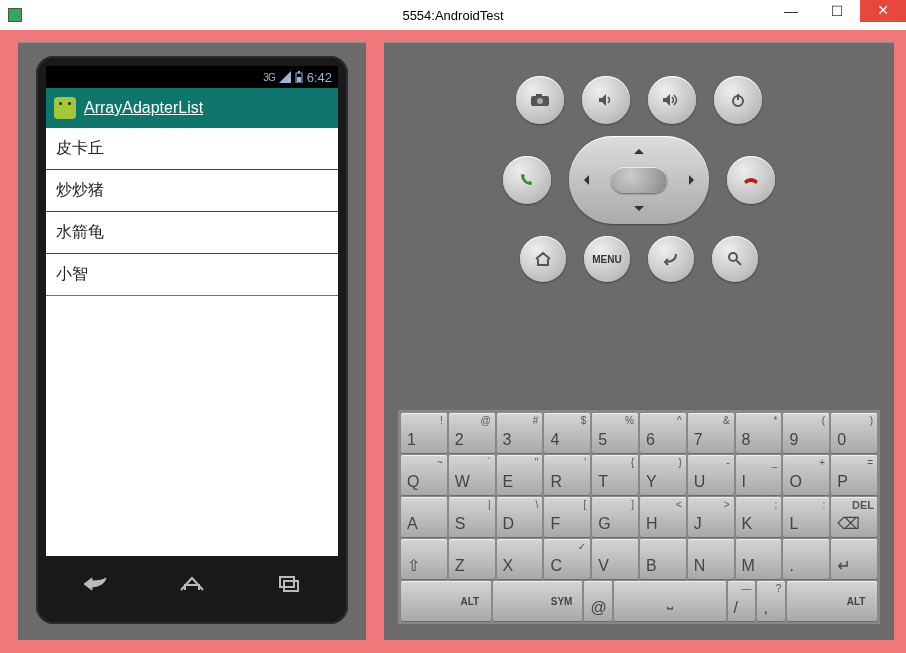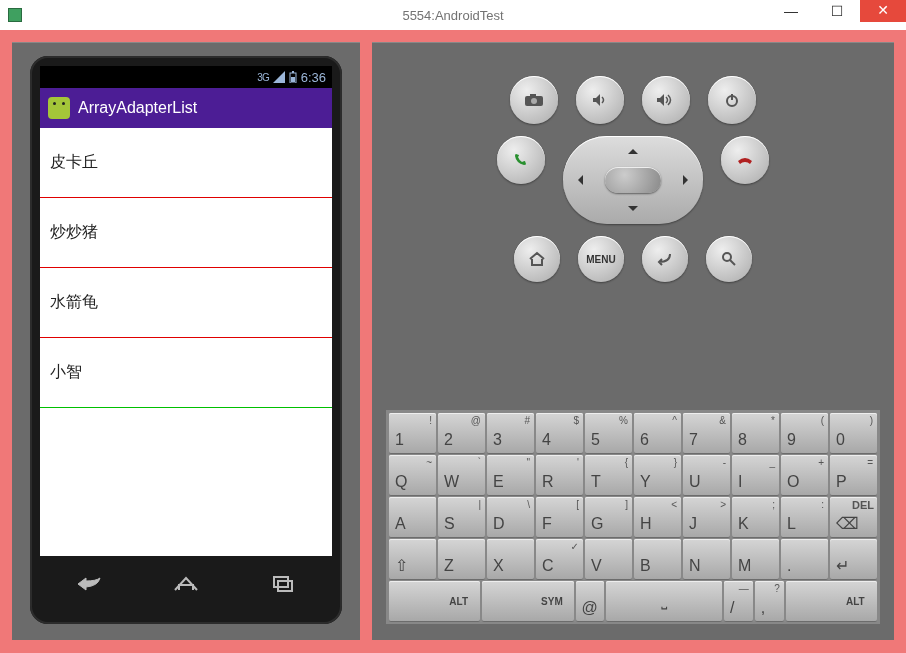--- a/index.html
+++ b/index.html
@@ -24,21 +24,21 @@
     height: 14px;
     background: #3fa060;
     margin-left: 8px;
     border: 1px solid #2a6b40;
   }
   .titlebar .title {
     position:absolute;
     left:0; right:0;
     text-align:center;
     font-size: 13px;
-    color: #737373;
+    color: #000000;
     pointer-events:none;
   }
   .titlebar .win-controls {
     margin-left: auto;
     display: flex;
     height: 100%;
   }
   .titlebar .win-btn {
     width: 46px;
     height: 22px;
@@ -61,20 +61,21 @@
     top: 30px; left: 0; right: 0; bottom: 0;
     padding: 12px;
     display: flex;
     gap: 12px;
   }
   .panel-left, .panel-right {
     background: #6b6b6b;
     flex: 0 0 auto;
     position: relative;
     box-shadow: inset 0 1px 0 #888;
+    margin-left: 6px;
   }
   .panel-left { width: 348px; height: 598px; }
   .panel-right { flex:1; height: 598px; }
 
   
   .phone {
     position: absolute;
     left: 18px; top: 14px;
     width: 312px;
     height: 568px;
@@ -100,27 +101,28 @@
     gap: 4px;
     padding-right: 6px;
     font-size: 13px;
   }
   .statusbar .sig-icon {
     font-size: 10px;
     letter-spacing:-1px;
   }
   .app-bar {
     height: 40px;
-    background: #4c1d95;
+    background: #0f766e;
     color: #fff;
     display: flex;
     align-items: center;
     padding-left: 8px;
     gap: 8px;
     font-size: 16px;
+    text-decoration: underline;
   }
   .app-bar .android-icon {
     width: 22px; height: 22px;
     background: #a4c639;
     border-radius: 4px;
     position: relative;
   }
   .app-bar .android-icon:before,
   .app-bar .android-icon:after {
     content:"";
@@ -132,21 +134,21 @@
   }
   .app-bar .android-icon:before { left:5px; }
   .app-bar .android-icon:after { right:5px; }
 
   .list {
     background: #fff;
     height: calc(100% - 62px);
     overflow: hidden;
   }
   .list-item {
-    padding: 24px 10px;
+    padding: 10px 10px;
     font-size: 16px;
     color: #222;
     border-bottom: 1.5px solid;
     font-family: Liberation Mono, monospace;
   }
   .list-item.red { border-color: #e00000; }
   .list-item.green { border-color: #00c000; }
 
   .navbar {
     height: 48px;
@@ -169,21 +171,21 @@
     top: 34px;
     left: 0; right:0;
     display:flex;
     flex-direction:column;
     align-items:center;
     gap: 12px;
   }
   .hw-row {
     display:flex;
     gap: 18px;
-    align-items:flex-start;
+    align-items:center;
     justify-content:center;
   }
   .circ-btn {
     width: 48px; height: 48px;
     border-radius: 50%;
     background: radial-gradient(circle at 35% 30%, #eee, #aaa);
     box-shadow: 0 1px 2px rgba(0,0,0,.4), inset 0 1px 0 #fff;
     display:flex;
     align-items:center;
     justify-content:center;
@@ -290,21 +292,21 @@
                 <path d="M0 12 L12 12 L12 0 Z" fill="#9bb6d8"></path>
               </svg>
           </span>
           <span>
             <svg width="8" height="12">
                 <rect x="1" y="2" width="6" height="10" fill="none" stroke="#9bb6d8"></rect>
                 <rect x="2" y="6" width="4" height="5" fill="#9bb6d8"></rect>
                 <rect x="3" y="0" width="2" height="2" fill="#9bb6d8"></rect>
               </svg>
           </span>
-          <span>6:36</span>
+          <span>6:42</span>
         </div>
 
         <div class="app-bar">
           <div class="android-icon"></div>
           <span>ArrayAdapterList</span>
         </div>
 
         <div class="list" id="listview">
             <div class="list-item red">皮卡丘</div>
             <div class="list-item red">炒炒猪</div>

